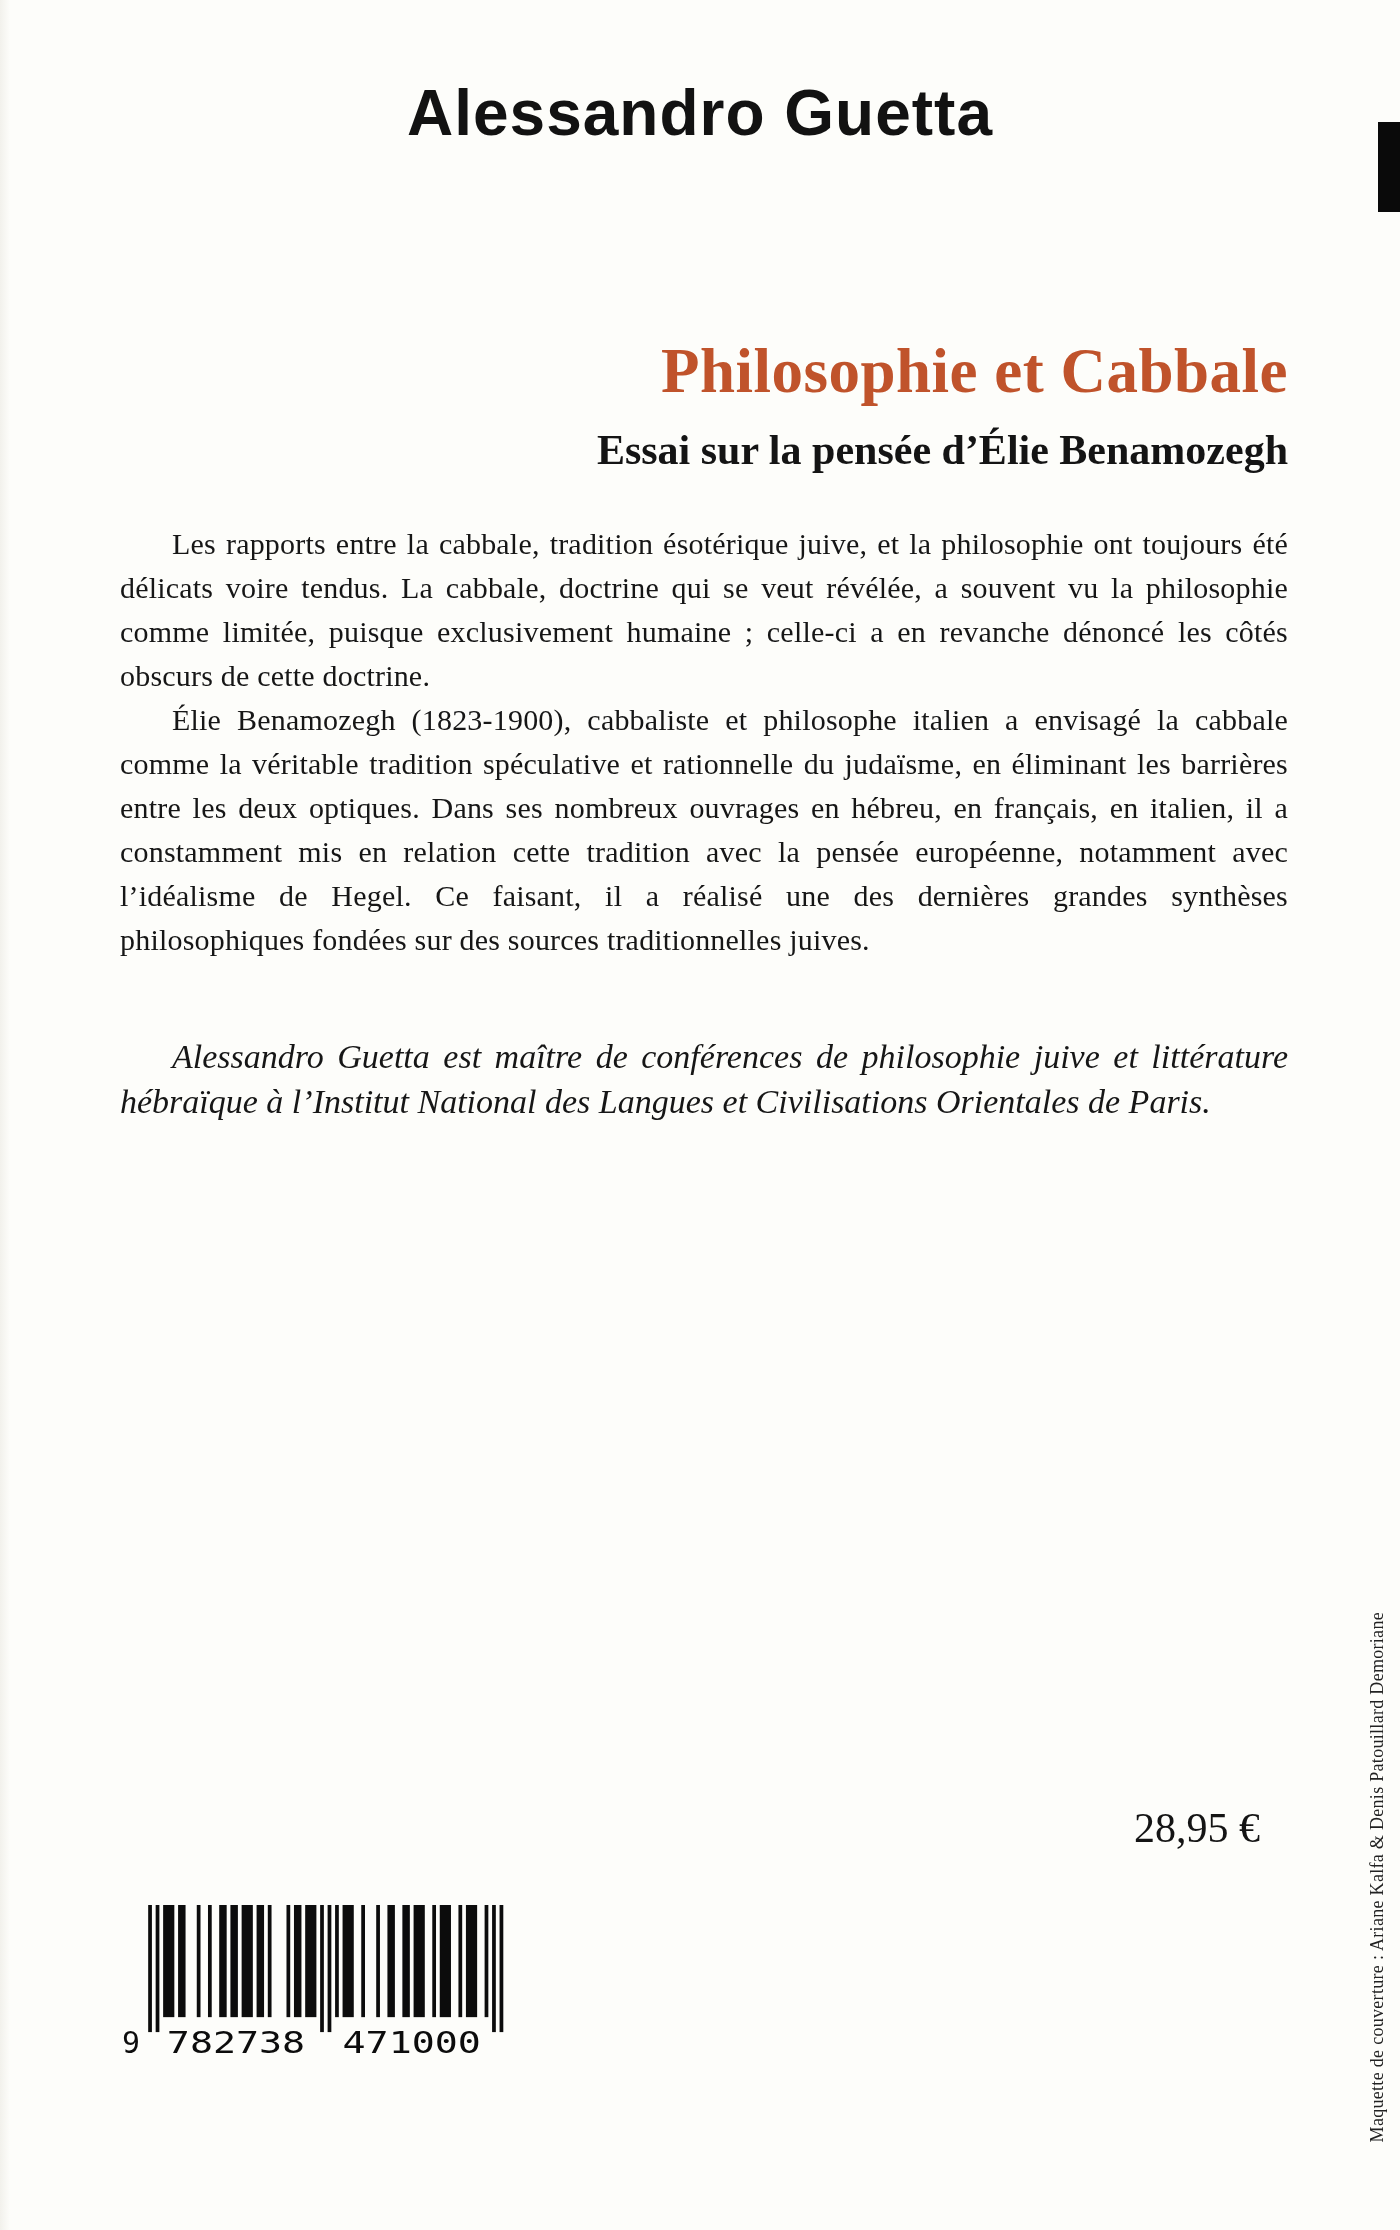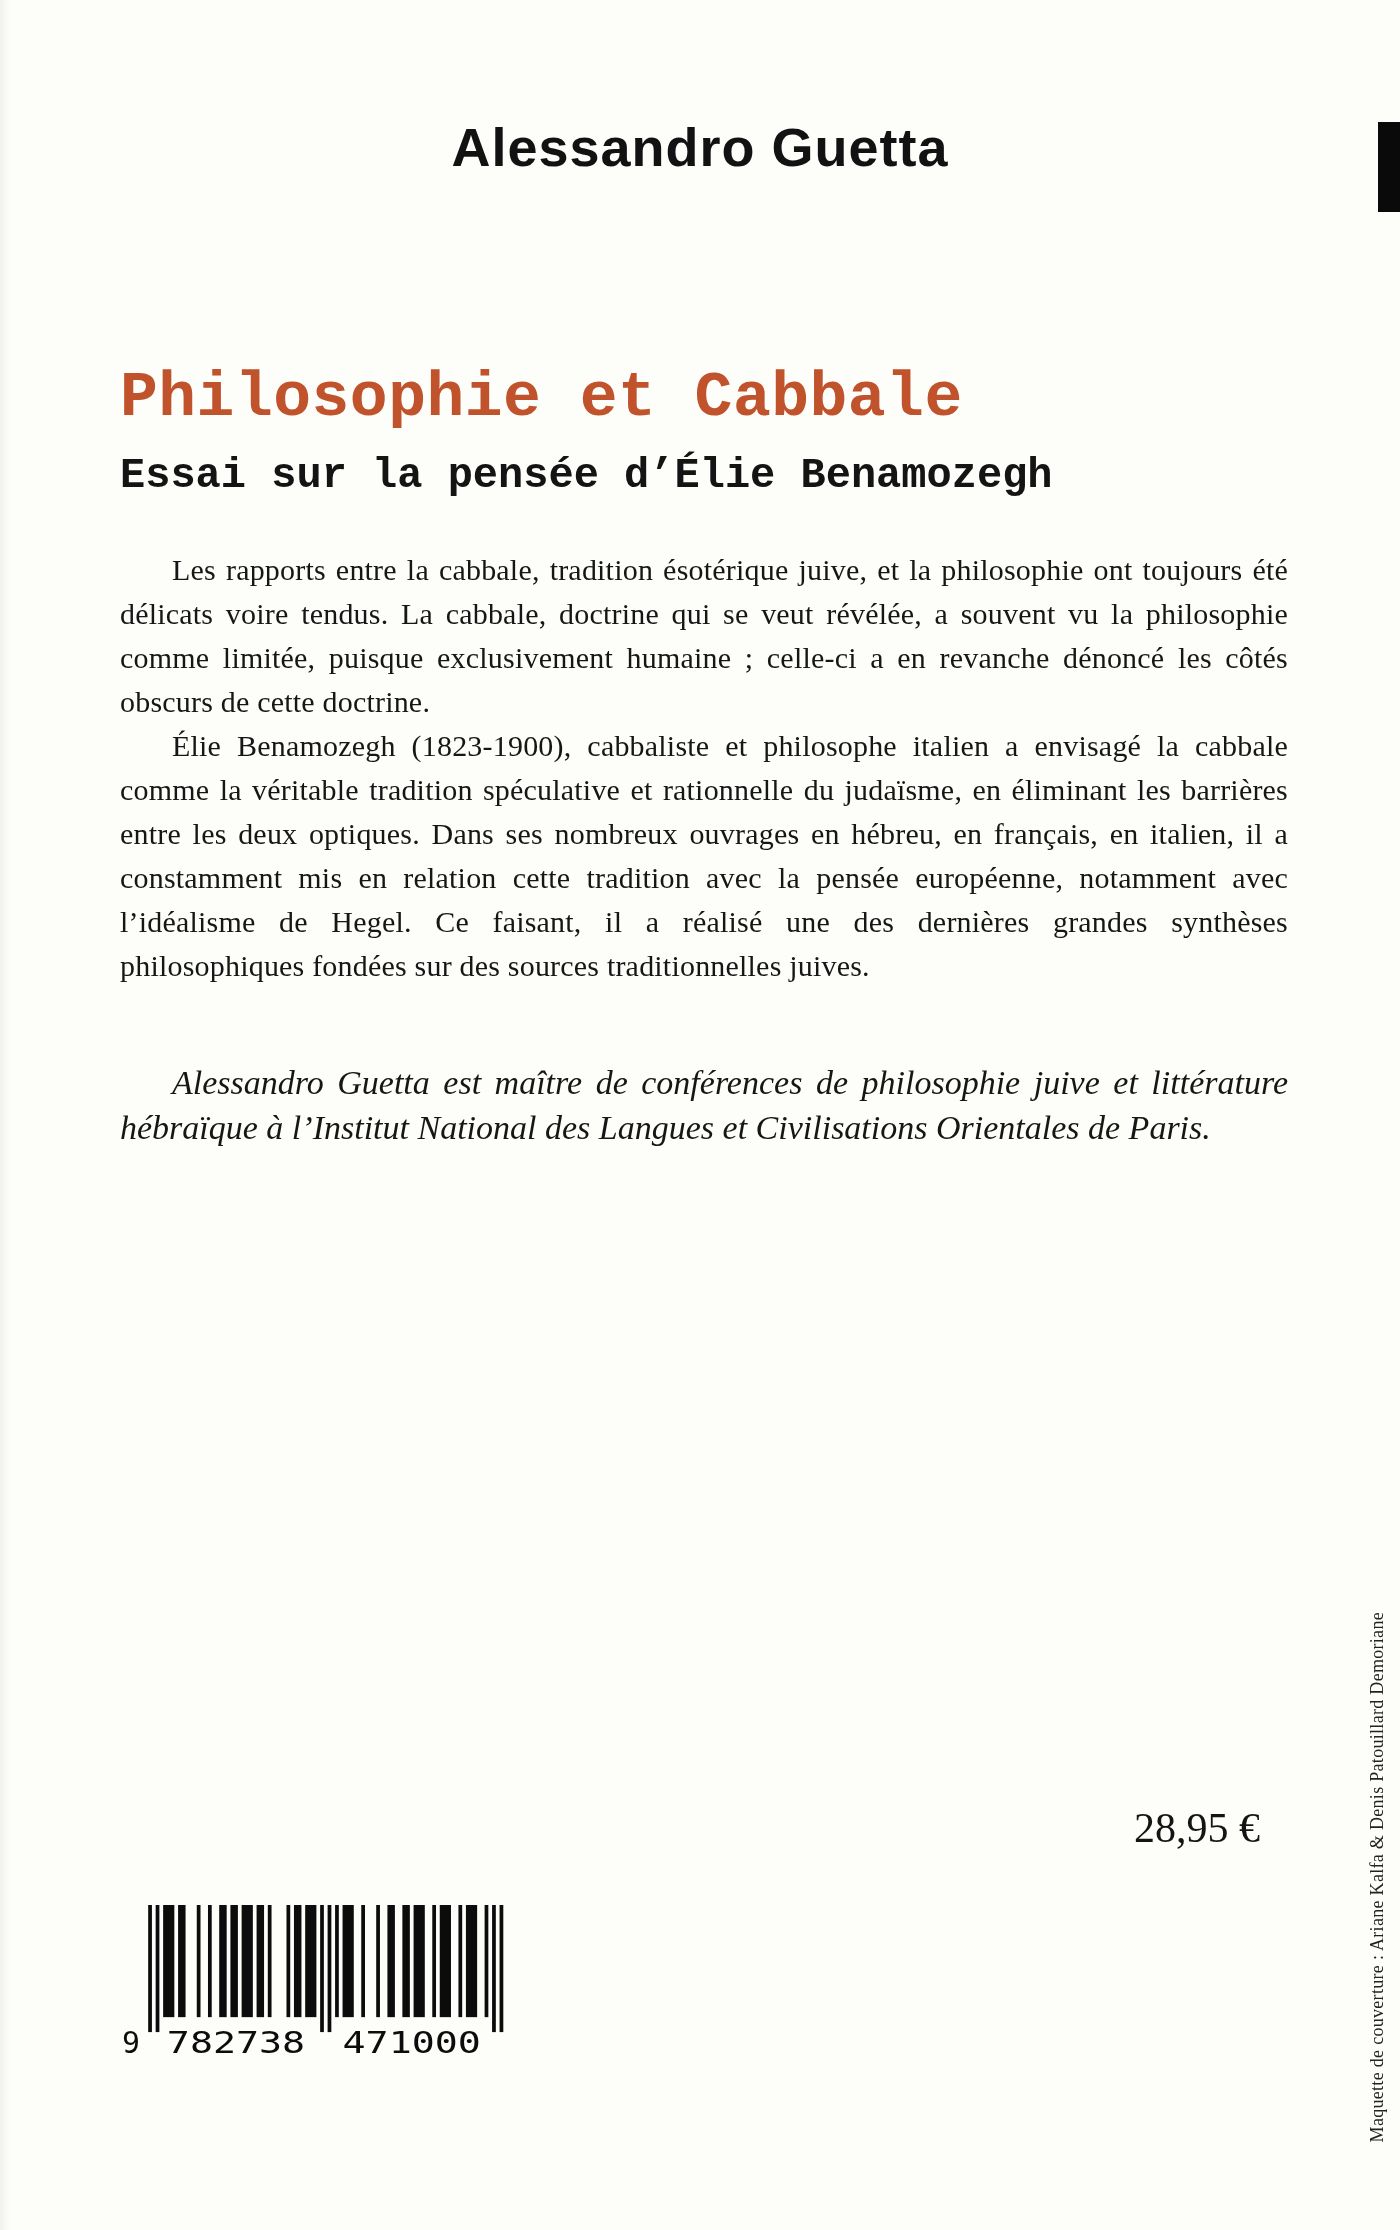--- a/index.html
+++ b/index.html
@@ -18,32 +18,31 @@
   }
   .spine-mark {
     position: absolute;
     top: 122px;
     right: 0;
     width: 22px;
     height: 90px;
     background: #0a0a0a;
   }
   .author {
-    padding-top: 116px;
+    padding-top: 76px;
     text-align: center;
     font-family: "Liberation Sans", sans-serif;
     font-weight: 600;
-    font-size: 54px;
+    font-size: 64px;
     letter-spacing: 1px;
     color: #121212;
   }
   .title-block {
     margin: 185px 112px 0 120px;
-    text-align: left;
-    font-family: Liberation Mono, monospace;
+    text-align: right;
   }
   .title {
     font-size: 63px;
     font-weight: 700;
     color: #c0532b;
     letter-spacing: 0.5px;
   }
   .subtitle {
     margin-top: 18px;
     font-size: 42px;

